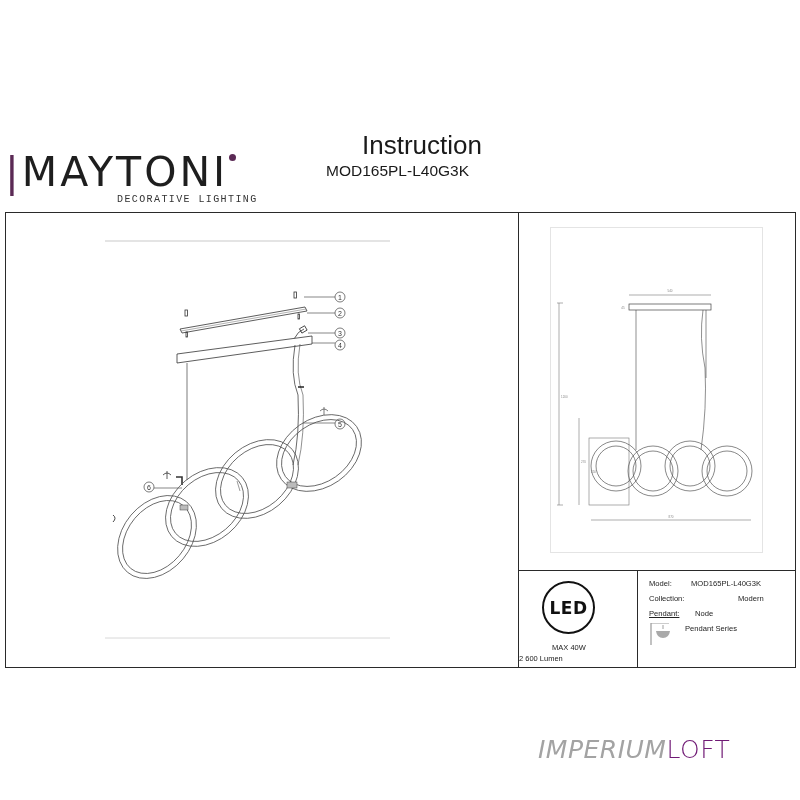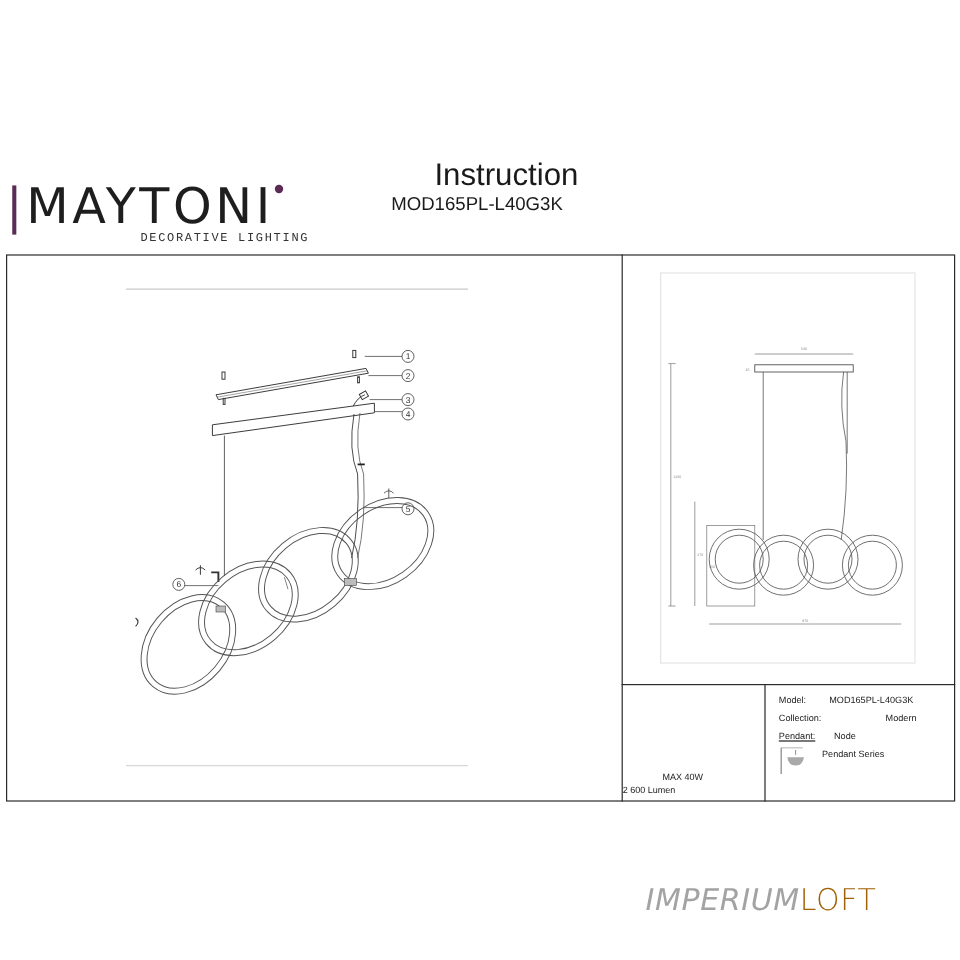--- a/index.html
+++ b/index.html
@@ -31,21 +31,21 @@
     .spec-block { position: absolute; left: 649px; top: 579px; width: 145px; font-size: 7.6px; color: #222; }
     .spec-row { position: absolute; white-space: nowrap; }
     .spec-label { position: absolute; left: 0; }
     .spec-value { position: absolute; }
     .spec-series-label { text-decoration: underline; }
     .pendant-icon { position: absolute; left: 0; top: 44px; width: 24px; height: 24px; }
     .pendant-label { position: absolute; left: 36px; top: 45px; white-space: nowrap; }
 
     .footer-logo { position: absolute; left: 538px; top: 735px; font-family: "DejaVu Sans", sans-serif; font-size: 25px; font-weight: 300; letter-spacing: 0.5px; white-space: nowrap; }
     .footer-logo .imperium { color: #a3a3a3; font-style: italic; }
-    .footer-logo .loft { color: #a16207; margin-top: 45px; }
+    .footer-logo .loft { color: #701a75; margin-top: 45px; }
 
     .dim-label { font-family: "Liberation Sans", sans-serif; font-size: 3px; fill: #888; }
   </style>
 </head>
 <body>
 
 <div class="brand">
   <div class="brand-logo"><span class="m-bar">|</span><span>MAYTONI</span></div>
   <div class="brand-dot"></div>
   <div class="brand-tag">DECORATIVE LIGHTING</div>
@@ -172,20 +172,23 @@
       <circle cx="176" cy="243" r="25"></circle>
       <circle cx="176" cy="243" r="20"></circle>
     </g>
 
     <line x1="40" y1="292" x2="200" y2="292" stroke="#777" stroke-width="0.6"></line>
     <text x="120" y="290" class="dim-label" text-anchor="middle">870</text>
   </svg>
 </div>
 
 <div class="led-block">
+  <div class="led-circle">
+    <span class="led-text">LED</span>
+  </div>
   <div class="led-max">MAX 40W</div>
   <div class="led-lumen">2 600 Lumen</div>
 </div>
 
 <div class="spec-block">
   <div class="spec-row" style="top:0;">
     <span class="spec-label">Model:</span>
     <span class="spec-value" style="left:42px;">MOD165PL-L40G3K</span>
   </div>
   <div class="spec-row" style="top:15px;">

